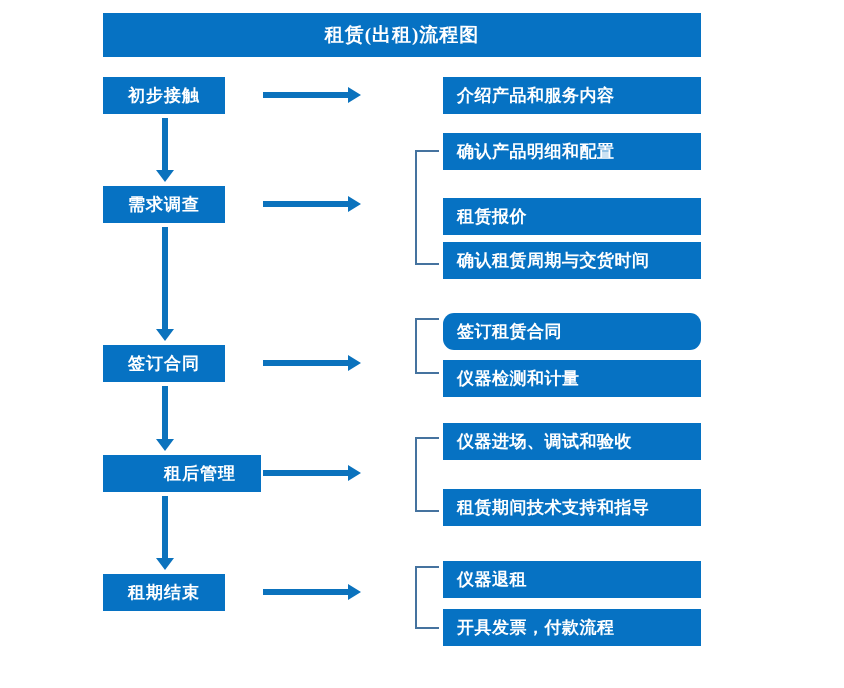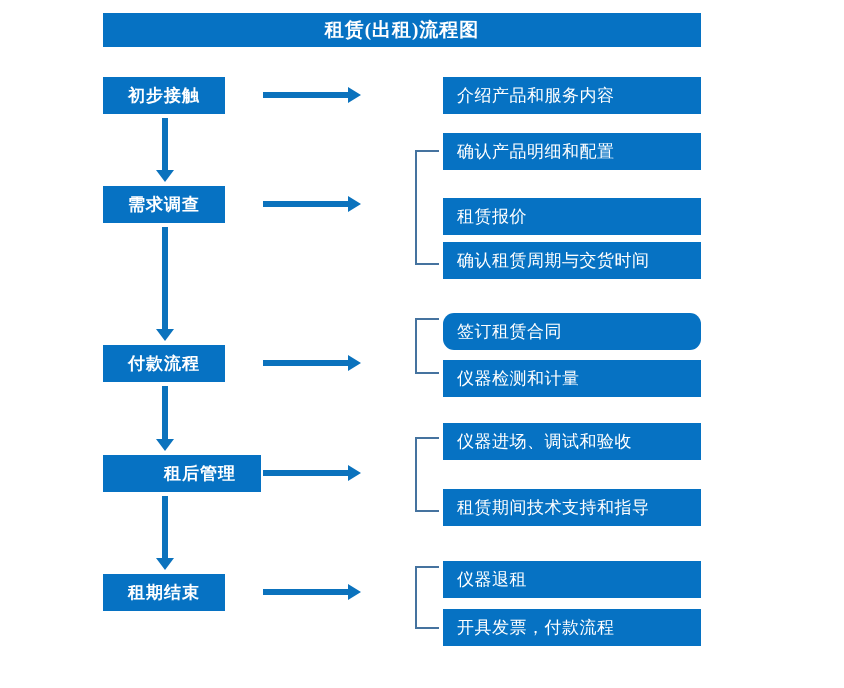--- a/index.html
+++ b/index.html
@@ -19,21 +19,21 @@
     width: 844px;
     height: 688px;
   }
 
   
   .title-bar {
     position: absolute;
     left: 103px;
     top: 13px;
     width: 598px;
-    height: 34px;
+    height: 44px;
     background: #0672c3;
     color: #ffffff;
     font-size: 19px;
     font-weight: bold;
     display: flex;
     align-items: center;
     justify-content: center;
     letter-spacing: 1px;
   }
 
@@ -55,21 +55,21 @@
 
   
   .detail-box {
     position: absolute;
     left: 443px;
     width: 258px;
     height: 37px;
     background: #0672c3;
     color: #ffffff;
     font-size: 17px;
-    font-weight: normal;
+    font-weight: bold;
     display: flex;
     align-items: center;
     padding-left: 14px;
     box-sizing: border-box;
     letter-spacing: 0.5px;
   }
 
   
   .arrow-right {
     position: absolute;
@@ -133,21 +133,21 @@
 </style>
 </head>
 <body>
 
 <div id="canvas">
 
   <div class="title-bar">租赁(出租)流程图</div>
 
   <div class="stage-box" style="top:77px;">初步接触</div>
   <div class="stage-box" style="top:186px;">需求调查</div>
-  <div class="stage-box" style="top:345px;">付款流程</div>
+  <div class="stage-box" style="top:345px;">签订合同</div>
   <div class="stage-box" style="top:455px;padding-left:36px;">租后管理</div>
   <div class="stage-box" style="top:574px;">租期结束</div>
 
   <div class="arrow-down" style="top:118px; height:64px;">
     <div class="shaft" style="height:52px;"></div>
     <div class="head"></div>
   </div>
   <div class="arrow-down" style="top:227px; height:114px;">
     <div class="shaft" style="height:102px;"></div>
     <div class="head"></div>

